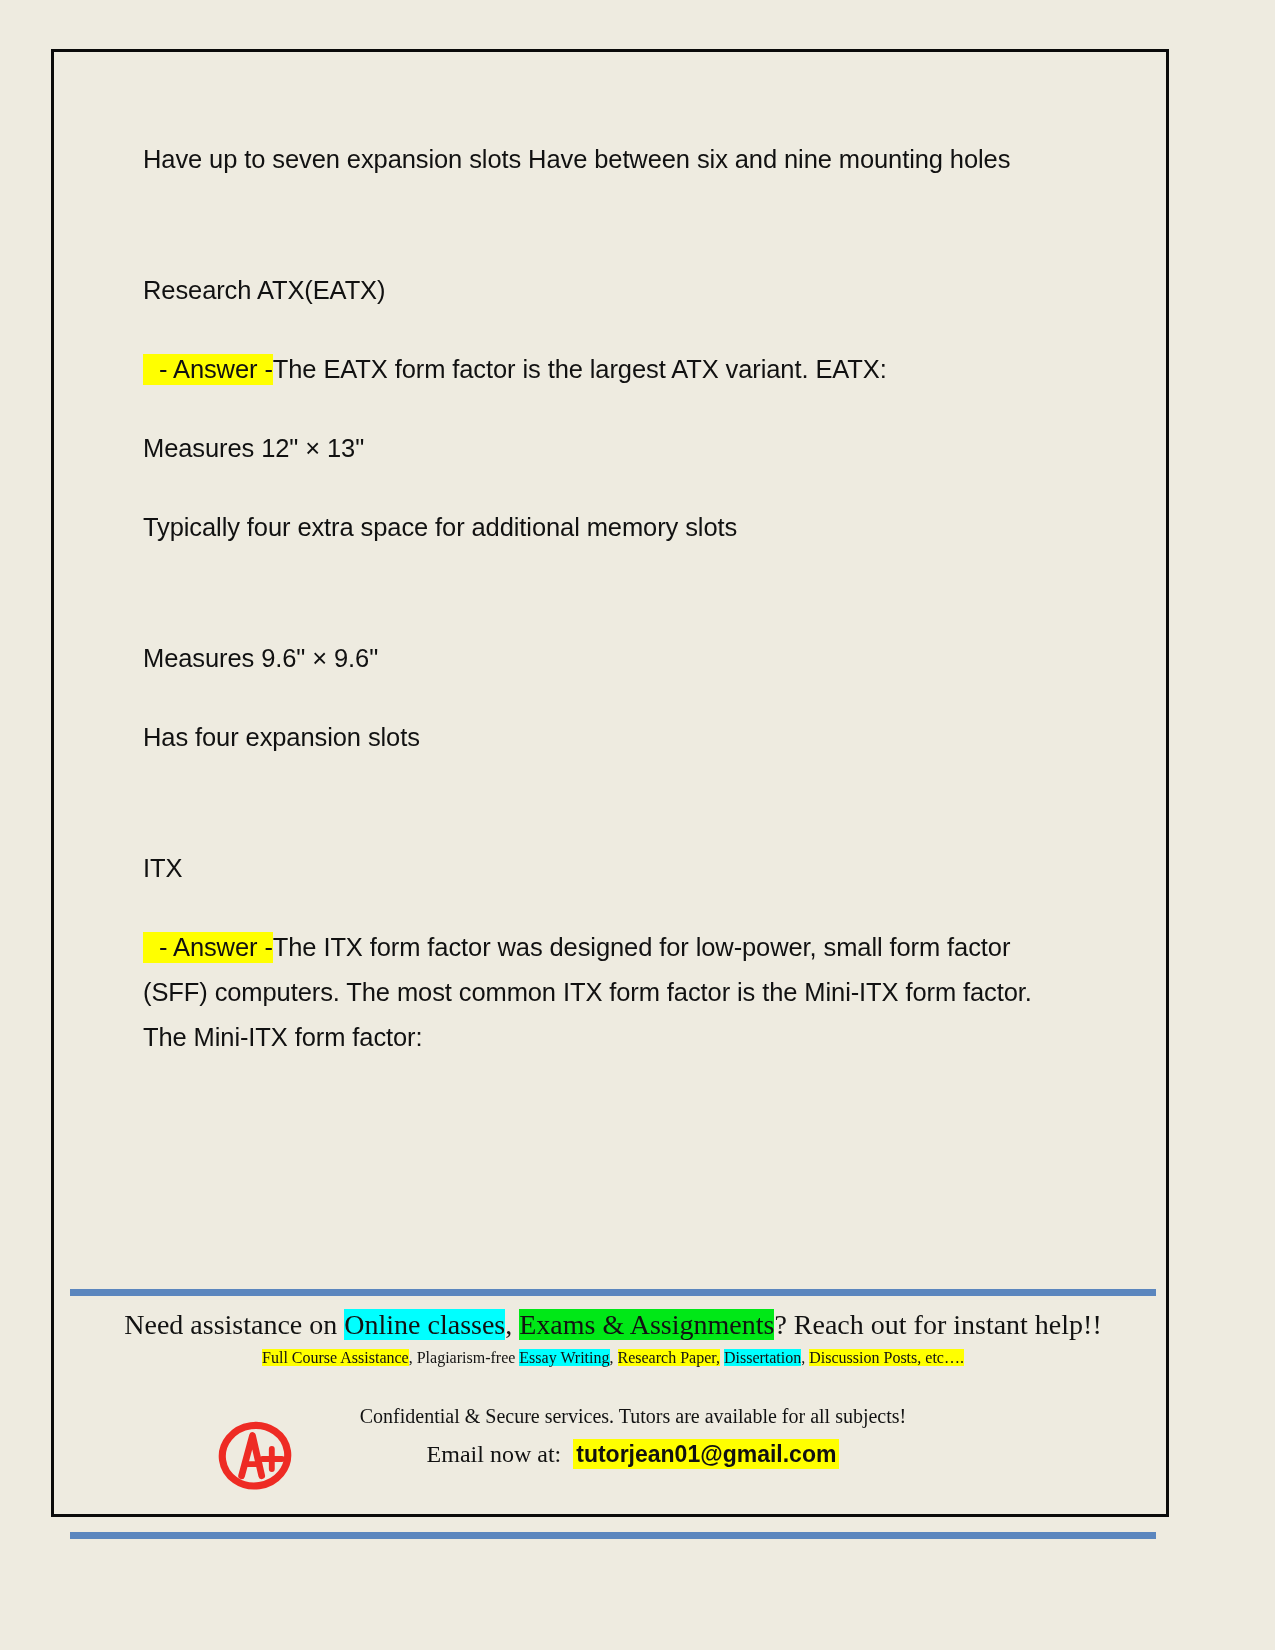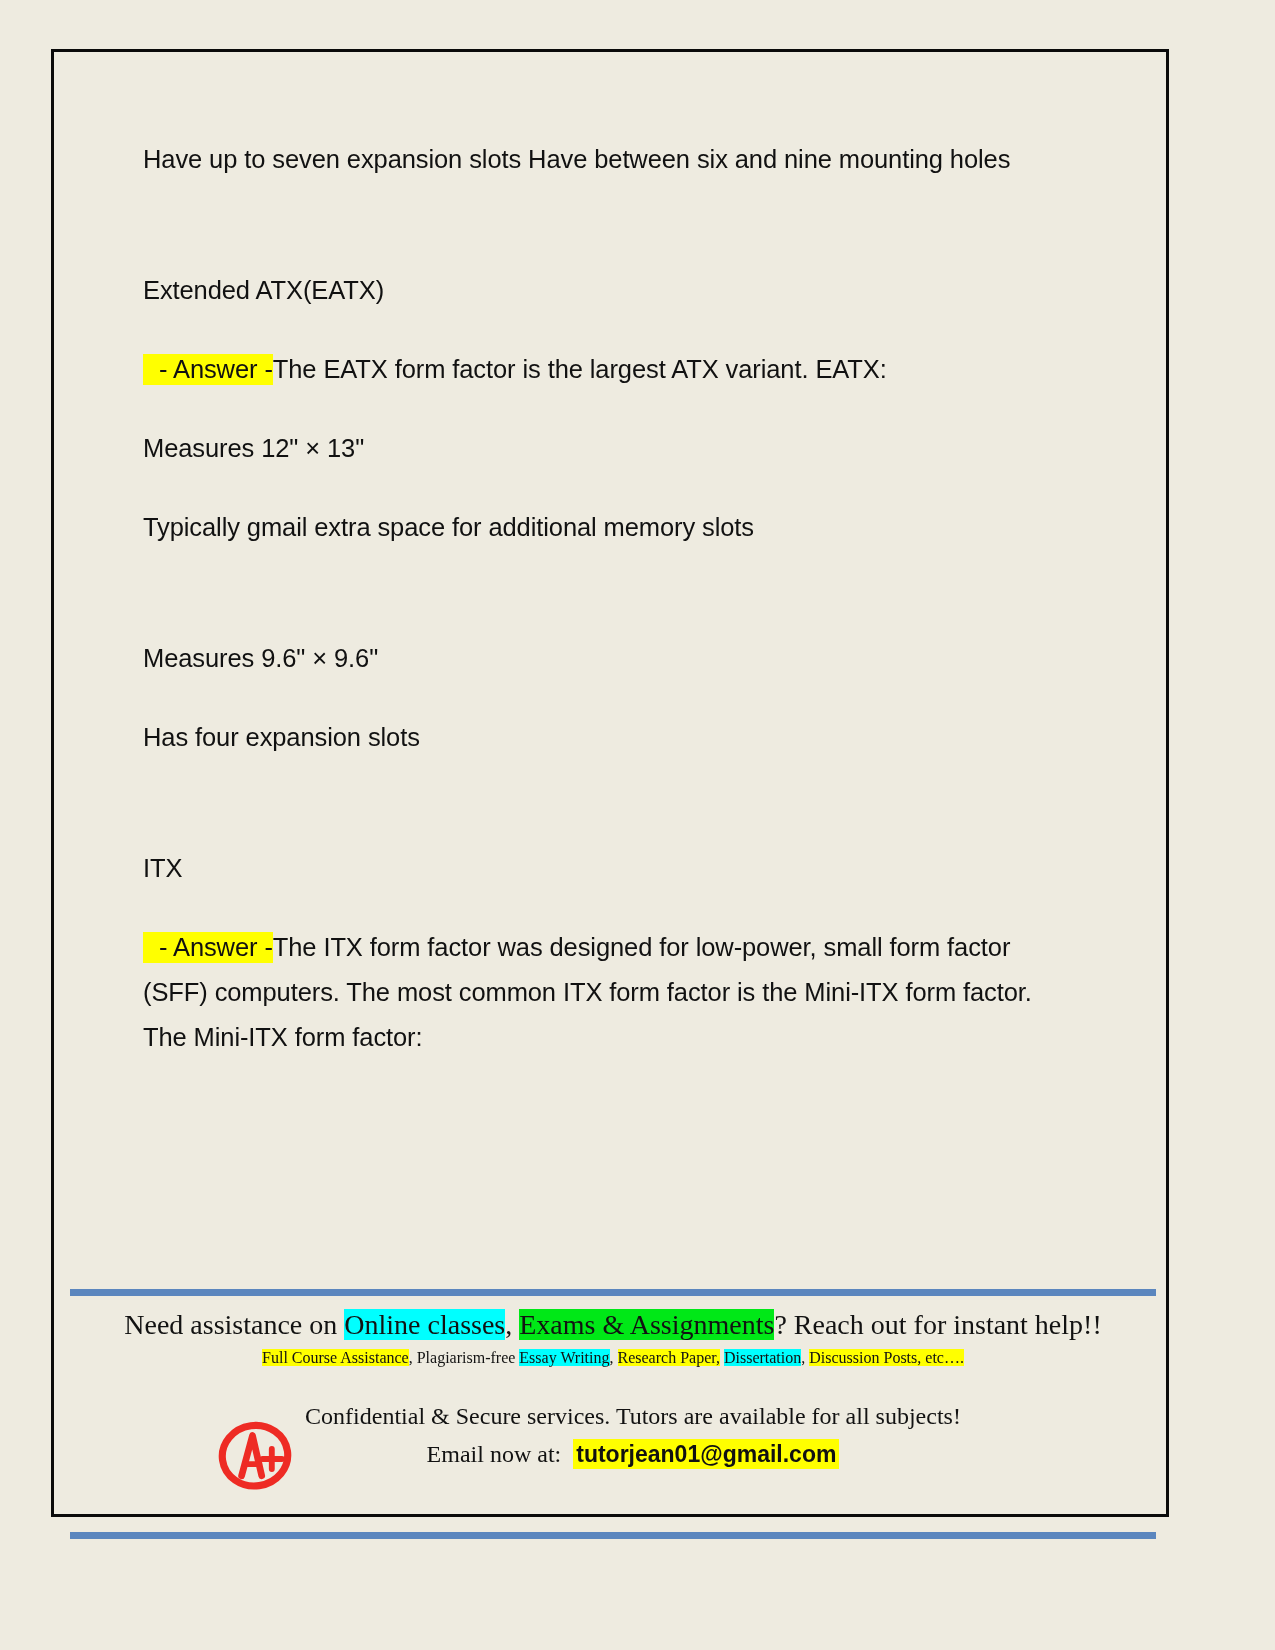--- a/index.html
+++ b/index.html
@@ -85,21 +85,21 @@
   .hl-green  { background: #00e817; }
   .hl-yellow { background: #ffff00; }
 
   .lower-block {
     position: relative;
     margin-top: 24px;
     min-height: 104px;
   }
   .lower-text {
     text-align: center;
-    font-size: 24px;
+    font-size: 20px;
     line-height: 36px;
     padding-left: 40px;
   }
   .email-line {
     text-align: center;
     font-size: 24px;
     line-height: 36px;
     padding-left: 40px;
     margin-top: 2px;
   }
@@ -130,31 +130,31 @@
 
   <div id="doc-body">
 
     <p class="para">
       <span>Have up to seven expansion slots Have between six and nine mounting holes</span>
     </p>
 
     <div style="height:52px"></div>
 
     <p class="para headline">
-      <span>Extended ATX(EATX)</span>
+      <span>Research ATX(EATX)</span>
     </p>
 
     <p class="para"><span class="hl-answer">- Answer -</span><span>The EATX form factor is the largest ATX variant. EATX:</span></p>
 
     <p class="para">
       <span>Measures 12" × 13"</span>
     </p>
 
     <p class="para">
-      <span>Typically gmail extra space for additional memory slots</span>
+      <span>Typically four extra space for additional memory slots</span>
     </p>
 
     <div style="height:52px"></div>
 
 
 
     <p class="para">
       <span>Measures 9.6" × 9.6"</span>
     </p>
 

